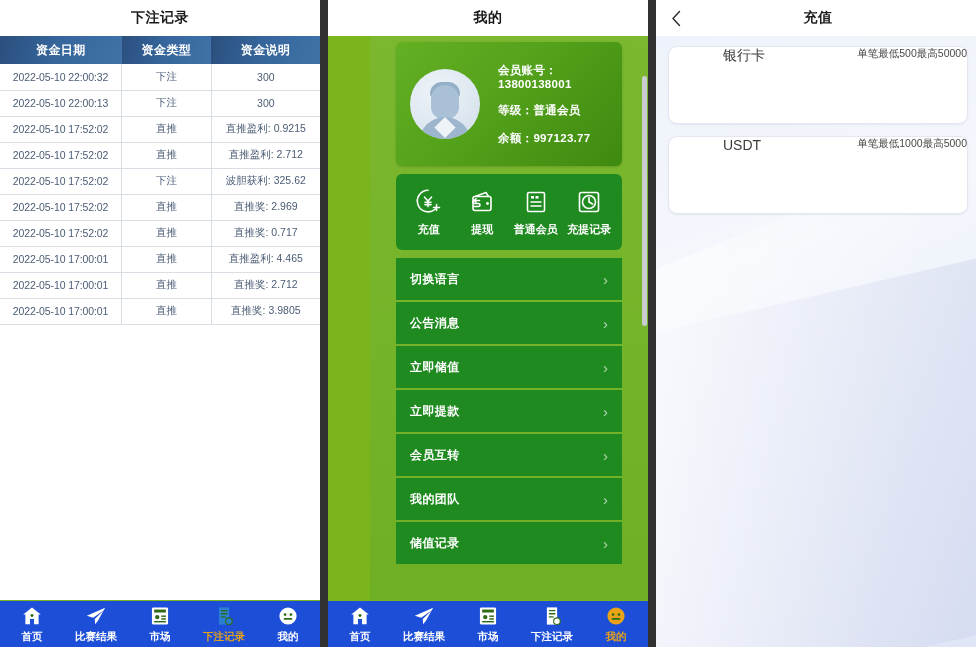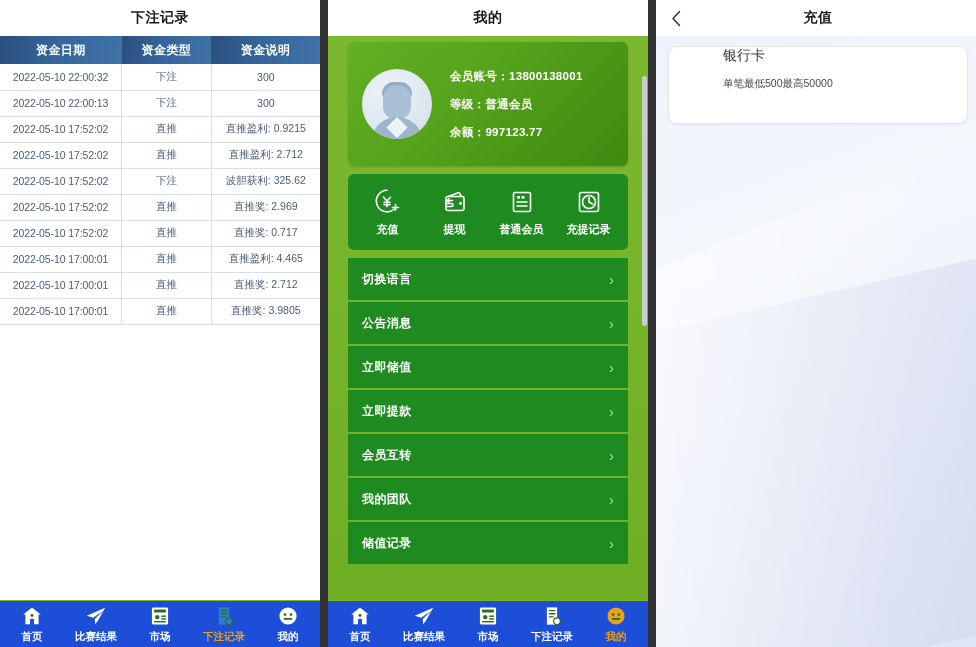--- a/index.html
+++ b/index.html
@@ -45,21 +45,22 @@
     white-space:nowrap; overflow:hidden; font-weight:500;
   }
   table.rec tbody td:last-child{ border-right:none; }
   table.rec tbody td:first-child{ border-left:none; letter-spacing:-.1px; }
 
   
   .p2{ width:320px; display:flex; flex-direction:column; background:#7ab51d; position:relative; }
   .p2-scroll{
     flex:1 1 auto; overflow:hidden; position:relative;
     background:linear-gradient(180deg,#7cb82f 0%,#6faf25 100%);
-    padding:0 20px;
+    padding:0 26px;
+    margin-left:42px;
   }
   .profile-card{
     margin:6px 0 0 0; border-radius:6px; height:124px;
     background:linear-gradient(135deg,#63b024 0%,#56a31c 40%,#3d8a10 100%);
     display:flex; align-items:center; padding:0 14px; box-shadow:0 1px 3px rgba(0,0,0,.15);
   }
   .avatar{
     width:70px; height:70px; border-radius:50%; flex:0 0 auto;
     background:radial-gradient(circle at 38% 30%,#eef3f8 0%,#dde7f0 60%,#cfdce8 100%);
     position:relative; overflow:hidden; margin-right:18px;
@@ -127,21 +128,21 @@
     transform:rotate(-22deg); pointer-events:none;
   }
   .p3-bg::after{
     content:""; position:absolute; left:0; bottom:-10%; width:130%; height:60%;
     background:linear-gradient(105deg,rgba(255,255,255,.55) 0%,rgba(190,198,230,.45) 100%);
     transform:rotate(-13deg); transform-origin:left bottom; pointer-events:none;
   }
   .pay-list{ position:relative; z-index:2; padding:10px 12px 0 12px; display:flex; flex-direction:column; gap:12px; }
   .pay-card{
     background:#ffffff; border:1px solid #e3e7ef; border-radius:9px;
-    height:78px; display:flex; flex-direction:column; justify-content:flex-start;
+    height:78px; display:flex; justify-content:space-between;
     padding-left:54px; box-shadow:0 1px 2px rgba(60,70,110,.08);
   }
   .pay-card .pc-name{ font-size:14px; color:#3b3b3b; margin-bottom:12px; }
   .pay-card .pc-limit{ font-size:10.5px; color:#4a4a4a; }
 </style>
 </head>
 <body>
 
 <div class="stage">
 
@@ -445,17 +446,21 @@
       </span>
       <span class="t-text">充值</span>
     </div>
 
     <div class="p3-bg">
       <div class="pay-list" id="pay-list">
           <div class="pay-card">
             <div class="pc-name">银行卡</div>
             <div class="pc-limit">单笔最低500最高50000</div>
           </div>
+          <div class="pay-card">
+            <div class="pc-name">USDT</div>
+            <div class="pc-limit">单笔最低1000最高5000</div>
+          </div>
         </div>
     </div>
   </div>
 
 </div>
 
 </body></html>

